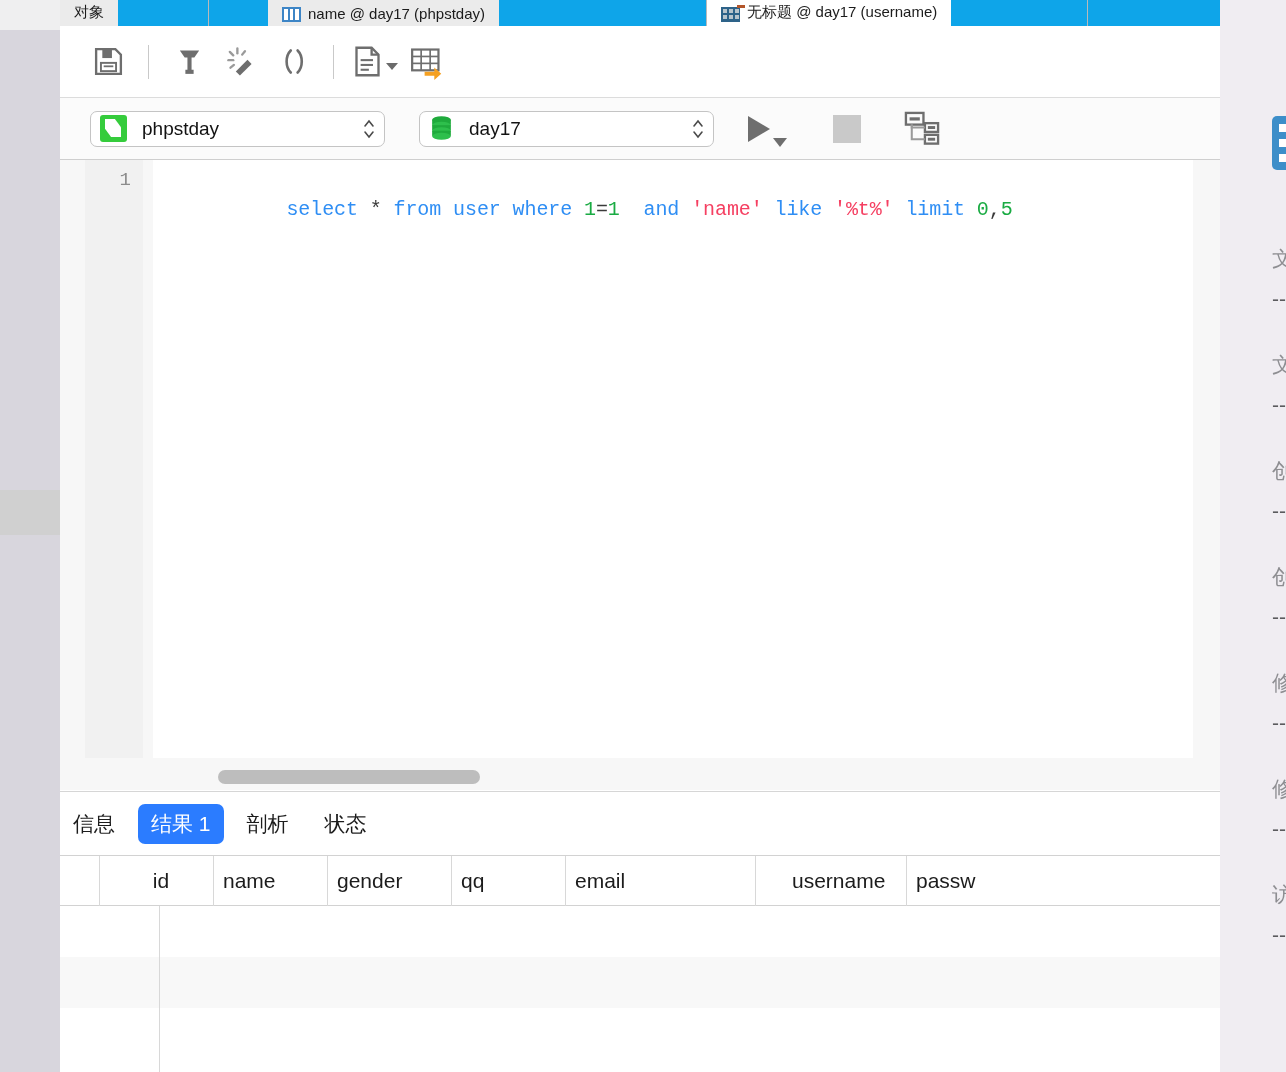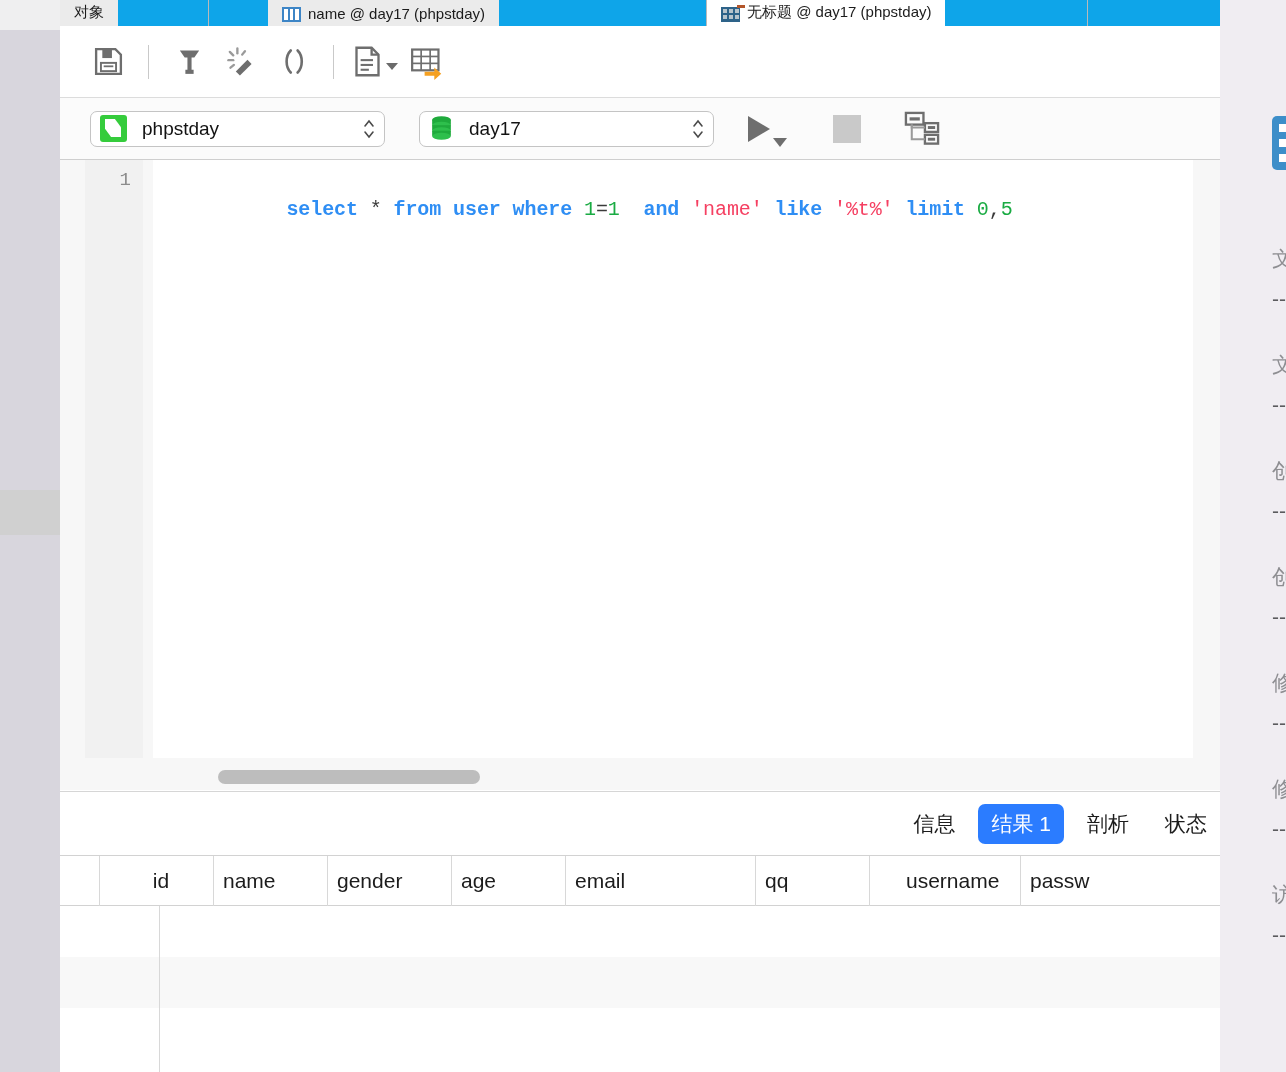--- a/index.html
+++ b/index.html
@@ -147,40 +147,40 @@
     text-align: right; padding: 9px 12px 0 0;
   }
   .code-area {
     position: absolute; left: 93px; top: 0; right: 27px; height: 598px;
     background: #ffffff;
     padding: 9px 0 0 62px;
     font-family: "Liberation Mono", monospace;
     font-size: 20px; line-height: 27px; white-space: pre;
     letter-spacing: -0.1px;
   }
-  .k  { color: #2f8ef4; font-weight: bold; }
+  .k  { color: #2f8ef4; font-weight: normal; }
   .op { color: #3a3a3a; }
   .num{ color: #1aab43; }
   .str{ color: #f54062; }
   .pl { color: #1c1c1c; }
 
   .hscroll-track {
     position: absolute; left: 93px; right: 27px; top: 604px; height: 26px;
     background: #f7f7f7;
   }
   .hscroll-thumb {
     position: absolute; left: 65px; top: 6px; width: 262px; height: 14px;
     background: #bdbdbd; border-radius: 7px;
   }
 
   
   .result-tabs {
     position: absolute; left: 60px; top: 791px; width: 1160px; height: 64px;
     background: #ffffff; border-top: 1px solid #d6d6d6;
-    display: flex; align-items: center; justify-content: flex-end; gap: 10px;
+    display: flex; align-items: center; justify-content: flex-start; gap: 10px;
   }
   .rtab {
     font-size: 21px; color: #1c1c1c;
     padding: 6px 13px; border-radius: 7px;
   }
   .rtab.active { background: #2b7cff; color: #ffffff; }
 
   
   .grid {
     position: absolute; left: 60px; top: 855px; width: 1160px; height: 217px;
@@ -252,21 +252,21 @@
     <div class="tab active" style="left:647px;">
       <span class="tab-ico ico-query">
         <span class="cell" style="left:2px;top:2px;"></span>
         <span class="cell" style="left:8px;top:2px;"></span>
         <span class="cell" style="left:14px;top:2px;"></span>
         <span class="cell" style="left:2px;top:8px;"></span>
         <span class="cell" style="left:8px;top:8px;"></span>
         <span class="cell" style="left:14px;top:8px;"></span>
         <span class="arrow"></span>
       </span>
-      <span>无标题 @ day17 (phpstday)</span>
+      <span>无标题 @ day17 (username)</span>
     </div>
     <div class="tab-sep" style="left:1027px;"></div>
   </div>
 
   <div class="toolbar">
     <div style="width:22px;"></div>
     <div class="tb-btn">
       <svg width="33" height="33" viewBox="0 0 24 24">
         <path d="M3 3h14l4 4v14H3z" fill="none" stroke="#6e6e6e" stroke-width="1.7"></path>
         <rect x="7.5" y="3.5" width="7" height="6" fill="#6e6e6e"></rect>
@@ -403,27 +403,24 @@
     <div class="hcell" style="width: 114px; justify-content: center;">
           <span>id</span>
         </div>
         <div class="hcell" style="width: 114px;">
           <span>name</span>
         </div>
         <div class="hcell" style="width: 124px;">
           <span>gender</span>
         </div>
         <div class="hcell" style="width: 114px;">
-          <span>age</span>
+          <span>qq</span>
         </div>
         <div class="hcell" style="width: 190px;">
           <span>email</span>
-        </div>
-        <div class="hcell" style="width: 114px;">
-          <span>qq</span>
         </div>
         <div class="hcell" style="width: 151px; padding-left: 36px;">
           <span>username</span>
         </div>
         <div class="hcell" style="width: 120px;">
           <span>passw</span>
         </div>
       </div>
     <div class="grid-body" id="grid-body">
       <div class="grow"></div>

